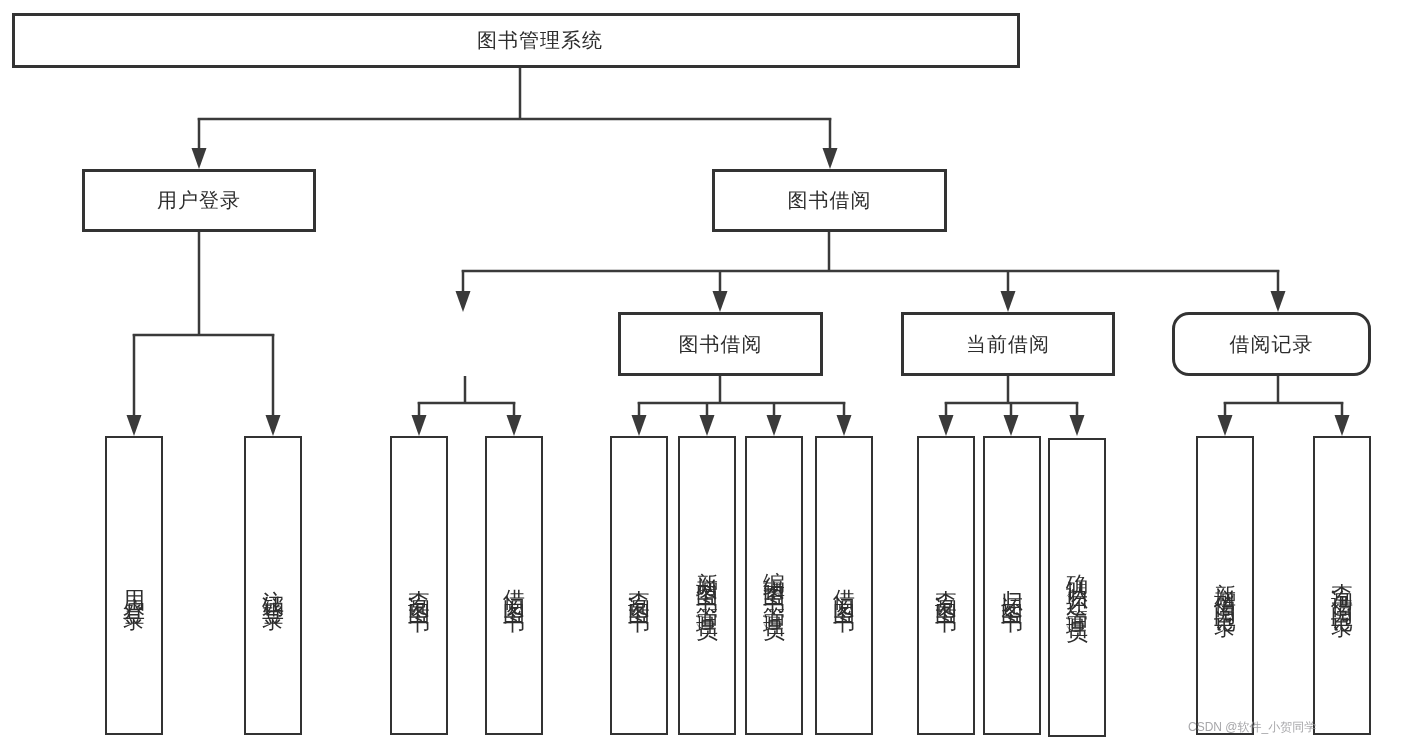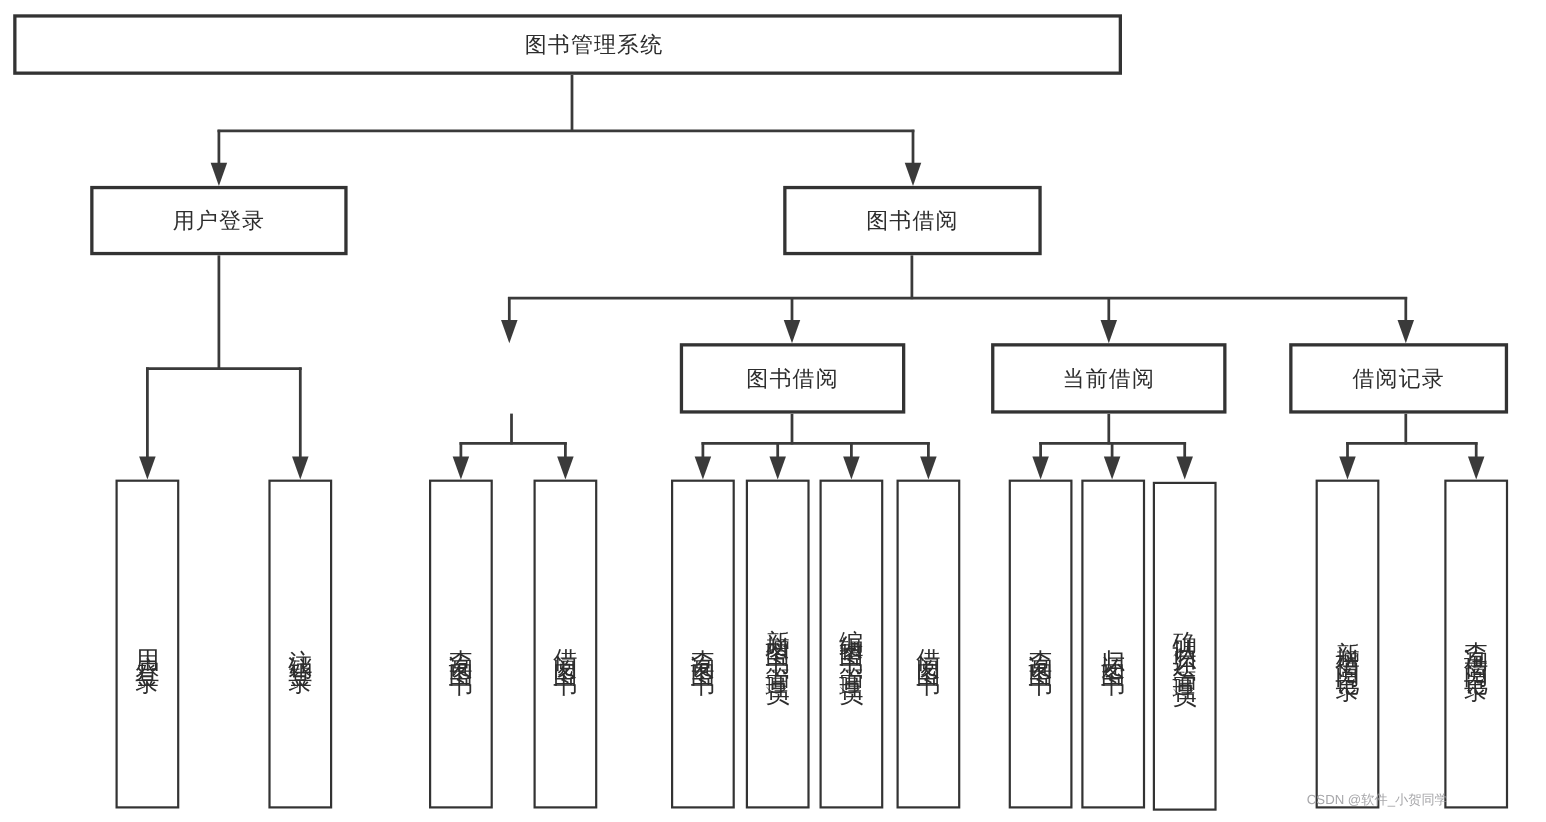--- a/index.html
+++ b/index.html
@@ -130,21 +130,21 @@
     </g>
   </svg>
 
   <div class="node hnode root" style="left:12px; top:13px; width:1008px; height:55px;">图书管理系统</div>
 
   <div class="node hnode" style="left:82px; top:169px; width:234px; height:63px;">用户登录</div>
   <div class="node hnode" style="left:712px; top:169px; width:235px; height:63px;">图书借阅</div>
 
   <div class="node hnode" style="left:618px; top:312px; width:205px; height:64px;">图书借阅</div>
   <div class="node hnode" style="left:901px; top:312px; width:214px; height:64px;font-family:Liberation Mono, monospace;">当前借阅</div>
-  <div class="node hnode" style="left:1172px; top:312px; width:199px; height:64px;">借阅记录</div>
+  <div class="node hnode" style="left:1172px; top:312px; width:199px; height:64px;border-radius:17px;">借阅记录</div>
 
   <div class="node vnode" style="left:105px; top:436px; width:58px; height:299px;">用户登录</div>
   <div class="node vnode" style="left:244px; top:436px; width:58px; height:299px;">注销登录</div>
 
   <div class="node vnode" style="left:390px; top:436px; width:58px; height:299px;">查询图书</div>
   <div class="node vnode" style="left:485px; top:436px; width:58px; height:299px;">借阅图书</div>
 
   <div class="node vnode" style="left:610px; top:436px; width:58px; height:299px;">查询图书</div>
   <div class="node vnode" style="left:678px; top:436px; width:58px; height:299px;">新增图书（管理员）</div>
   <div class="node vnode" style="left:745px; top:436px; width:58px; height:299px;">编辑图书（管理员）</div>

